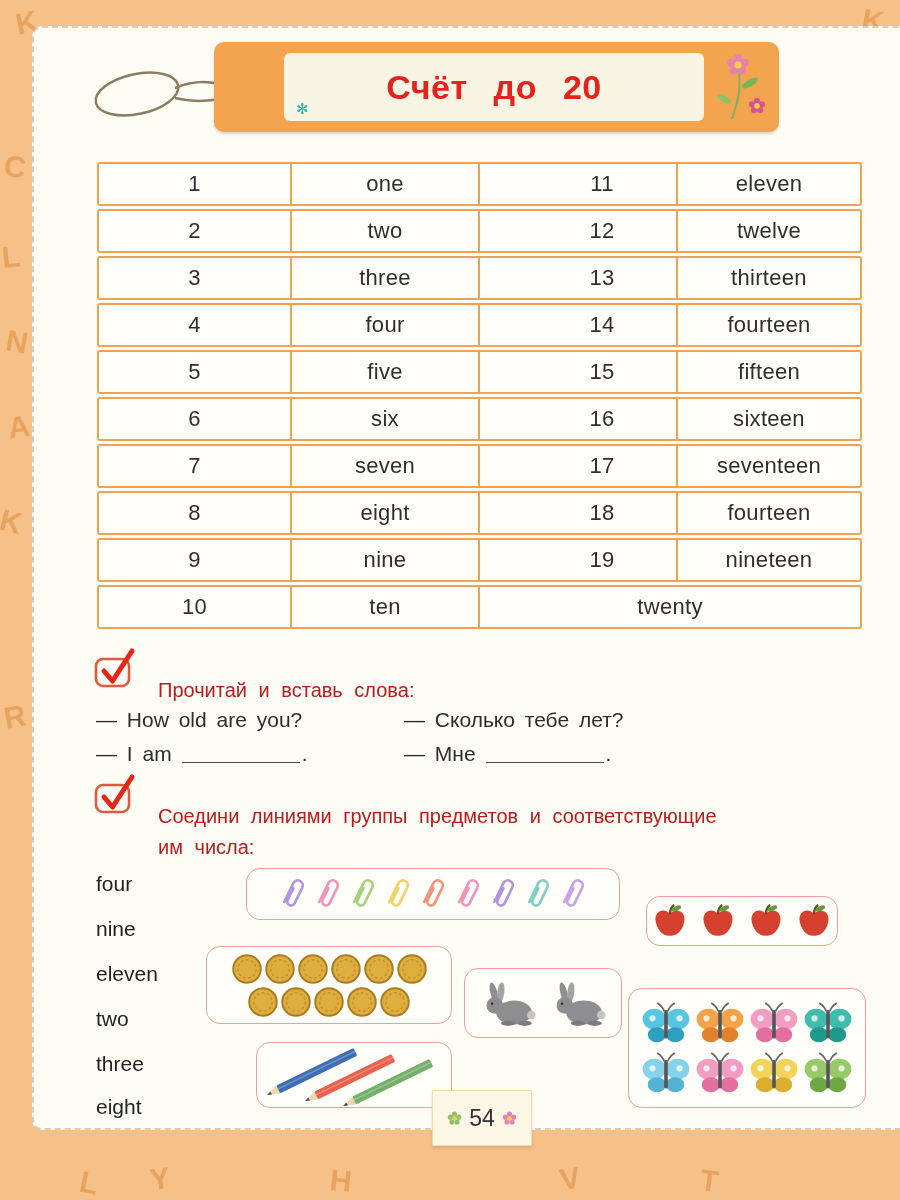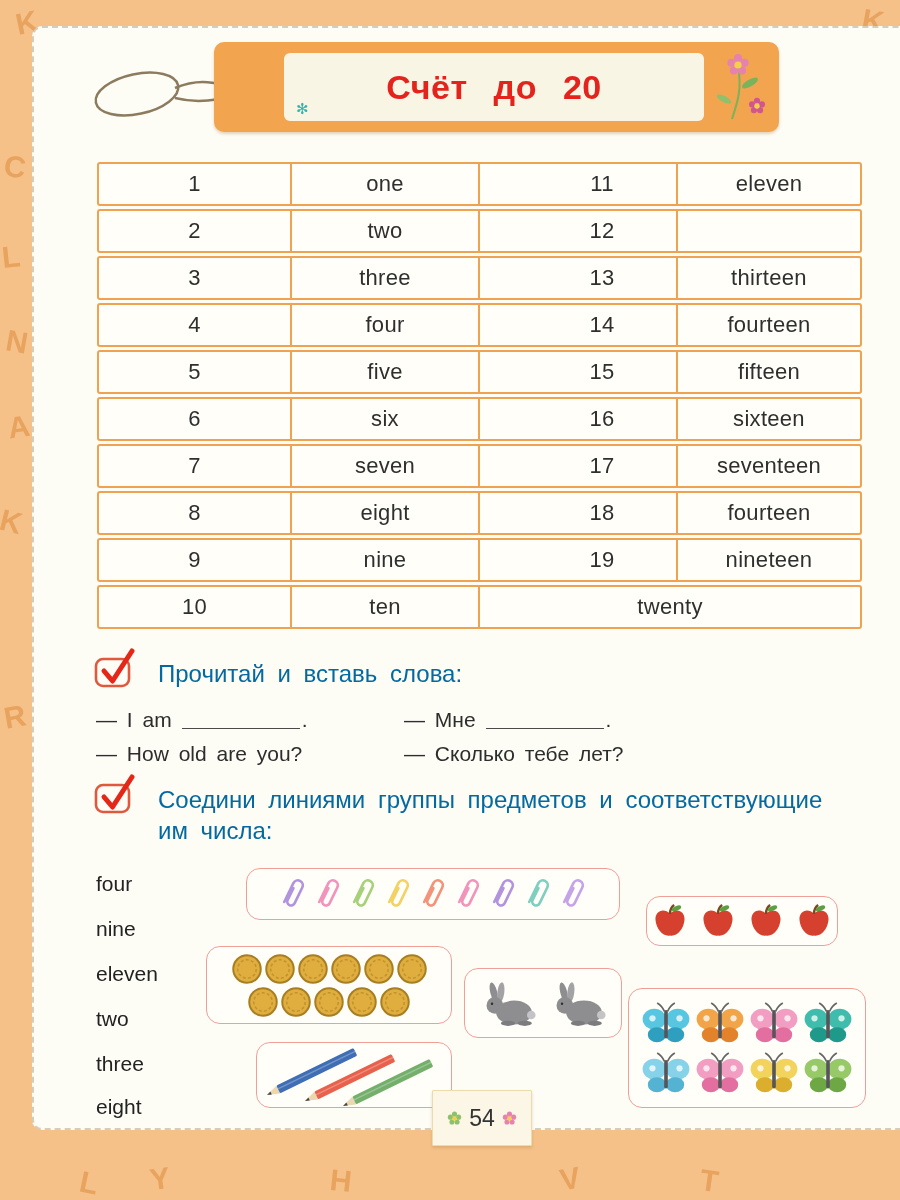--- a/index.html
+++ b/index.html
@@ -33,21 +33,21 @@
   
   .num-table { position:absolute; left:63px; top:134px; width:765px; }
   .t-row { display:flex; height:44px; border:2px solid #efa251; border-radius:3px; margin-bottom:3px; background:#fffef9; }
   .t-cell { display:flex; align-items:center; justify-content:center; font-size:22px; color:#2f2f2f; letter-spacing:0.3px; border-right:2px solid #efa251; }
   .t-cell.c0 { width:193px; } .t-cell.c1 { width:188px; } .t-cell.c2 { width:198px;padding-left:48px; } .t-cell.c3 { flex:1; border-right:none; }
 
   
   .task { position:absolute; left:58px; display:flex; align-items:flex-start; gap:20px; }
   .task1 { top:618px; } .task2 { top:744px; }
   .check-svg { width:46px; height:44px; flex:0 0 46px; }
-  .task-label { font-size:24px; color:#0369a1; word-spacing:6px; margin-top:12px; line-height:31px; }
+  .task-label { font-size:20px; color:#b91c1c; word-spacing:6px; margin-top:29px; line-height:31px; }
 
   .dialog { position:absolute; left:62px; top:680px; font-size:21px; color:#2d2d2d; }
   .d-row { display:flex; align-items:baseline; height:34px; word-spacing:4px; }
   .d-col1 { width:308px; }
   .blank { display:inline-block; width:118px; border-bottom:1.5px solid #4a4a4a; height:18px; margin:0 2px -2px 10px; }
 
   
   .m-word { position:absolute; left:62px; font-size:21px; color:#222; }
   .w0{top:844px} .w1{top:889px} .w2{top:934px} .w3{top:979px} .w4{top:1024px} .w5{top:1067px}
 
@@ -179,20 +179,21 @@
       <div class="t-row">
         <div class="t-cell c0">1</div>
         <div class="t-cell c1">one</div>
         <div class="t-cell c2">11</div>
         <div class="t-cell c3">eleven</div>
       </div>
       <div class="t-row">
         <div class="t-cell c0">2</div>
         <div class="t-cell c1">two</div>
         <div class="t-cell c2">12</div>
+        <div class="t-cell c3">twelve</div>
       </div>
       <div class="t-row">
         <div class="t-cell c0">3</div>
         <div class="t-cell c1">three</div>
         <div class="t-cell c2">13</div>
         <div class="t-cell c3">thirteen</div>
       </div>
       <div class="t-row">
         <div class="t-cell c0">4</div>
         <div class="t-cell c1">four</div>
@@ -238,26 +239,26 @@
 
     <div class="task task1">
       <svg class="check-svg">
           <use href="#sym-check"></use>
         </svg>
       <p class="task-label">Прочитай и вставь слова:</p>
     </div>
 
     <div class="dialog">
       <div class="d-row">
+        <span class="d-col1">— How old are you?</span>
+        <span>— Сколько тебе лет?</span>
+      </div>
+      <div class="d-row">
         <span class="d-col1"><span>— I am</span><span class="blank"></span><span>.</span></span>
         <span><span>— Мне</span><span class="blank"></span><span>.</span></span>
-      </div>
-      <div class="d-row">
-        <span class="d-col1">— How old are you?</span>
-        <span>— Сколько тебе лет?</span>
       </div>
     </div>
 
     <div class="task task2">
       <svg class="check-svg">
           <use href="#sym-check"></use>
         </svg>
       <p class="task-label">
         <span>Соедини линиями группы предметов и соответствующие</span><br>
         <span>им числа:</span>

